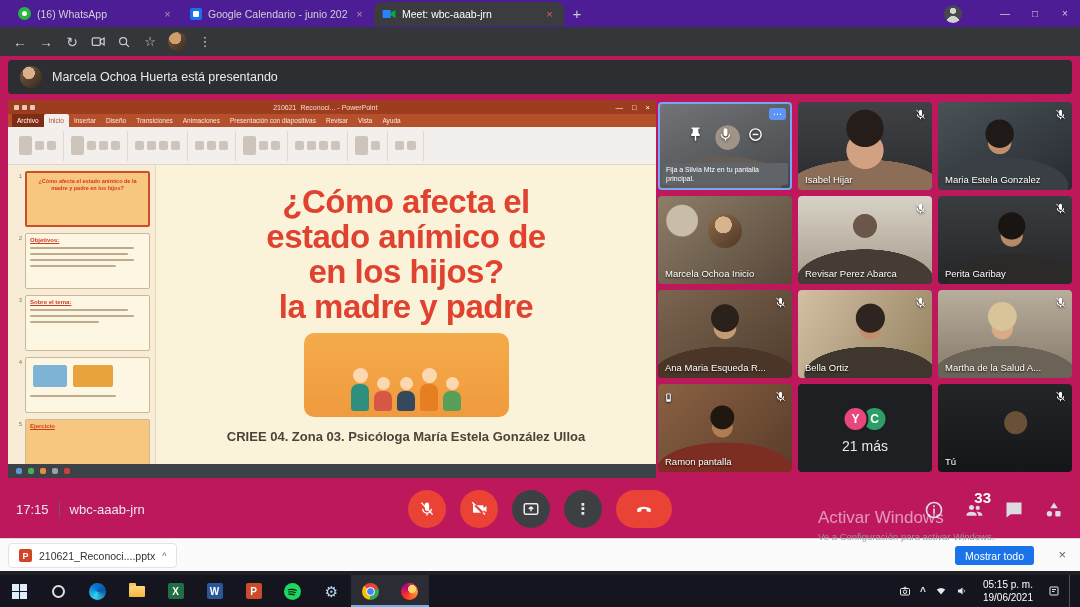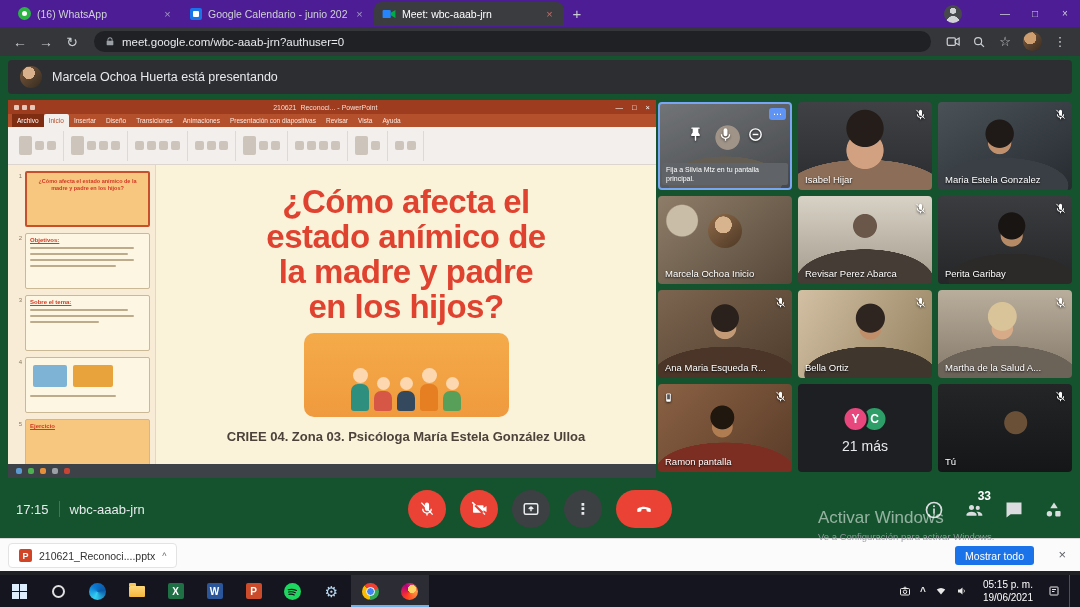--- a/index.html
+++ b/index.html
@@ -26,21 +26,21 @@
 
   
   .toolbar{position:absolute;top:27px;left:0;right:0;height:29px;background:#35363a;display:flex;align-items:center;padding:0 8px;gap:2px}
   .nav-btn{width:24px;height:24px;display:flex;align-items:center;justify-content:center;color:#c9cdd1;font-size:14px}
   .url-pill{flex:1;height:21px;background:#202124;border-radius:11px;display:flex;align-items:center;gap:7px;padding:0 11px;margin:0 8px}
   .url-text{color:#e8eaed;font-size:11.5px;white-space:nowrap}
   .tool-ic{width:24px;height:24px;display:flex;align-items:center;justify-content:center;color:#c9cdd1;font-size:13px}
   .avatar-ic{width:19px;height:19px;border-radius:50%;margin:0 4px;background:radial-gradient(circle at 38% 32%,#cf9e6e 0 35%,rgba(0,0,0,0) 36%),linear-gradient(135deg,#7b5a3e,#3a2c20)}
 
   
-  .meet{position:absolute;top:56px;left:0;width:1080px;height:482px;background:#14532d}
+  .meet{position:absolute;top:56px;left:0;width:1080px;height:482px;background:#be185d}
   .banner{position:absolute;top:4px;left:8px;right:8px;height:34px;background:#2d2e32;border-radius:4px;display:flex;align-items:center;gap:10px;padding:0 12px}
   .banner-av{width:22px;height:22px;border-radius:50%;flex:none;background:radial-gradient(circle at 40% 32%,#d9b08c 0 30%,rgba(0,0,0,0) 31%),linear-gradient(135deg,#7b5a3e,#352a1e)}
   .banner-text{color:#e8eaed;font-size:12.5px}
 
   
   .stage{position:absolute;top:44px;left:8px;width:648px;height:378px;background:#000}
   .ppt-title{height:14px;background:#9e3c1f;display:flex;align-items:center;color:#f5ddd3;font-size:7px;padding:0 6px;gap:6px}
   .qat{display:flex;gap:3px}
   .qat i{width:5px;height:5px;background:#e8c7b8;border-radius:1px;display:block}
   .ppt-title .ttl{flex:1;text-align:center;white-space:nowrap;overflow:hidden}
@@ -121,21 +121,21 @@
   .cb-center{position:absolute;left:50%;top:12px;transform:translateX(-50%);display:flex;align-items:center;gap:14px}
   .mbtn{width:38px;height:38px;border-radius:50%;display:flex;align-items:center;justify-content:center}
   .mbtn.red{background:#ea4335}
   .mbtn.dark{background:#3c4043}
   .mbtn.hang{width:56px;border-radius:19px;background:#ea4335}
   .mbtn svg{width:18px;height:18px}
   .mbtn .dots{color:#e8eaed;font-size:15px;font-weight:bold}
   .cb-right{position:absolute;right:16px;top:22px;display:flex;align-items:center;gap:20px}
   .cr-ic{position:relative;width:20px;height:20px}
   .cr-ic svg{width:20px;height:20px}
-  .badge33{position:absolute;top:-11px;right:-7px;color:#fff;font-size:12px;font-weight:bold}
+  .badge33{position:absolute;top:-11px;right:-7px;color:#fff;font-size:15px;font-weight:bold}
 
   
   .wm1{position:absolute;left:818px;top:508px;font-size:17px;color:rgba(255,255,255,.55);z-index:40}
   .wm2{position:absolute;left:818px;top:531px;font-size:9.5px;color:rgba(150,155,160,.95);z-index:40}
 
   
   .downloadbar{position:absolute;left:0;top:538px;width:1080px;height:33px;background:#fbfbfb;border-top:1px solid #d9d9d9;z-index:30}
   .dl-item{position:absolute;left:8px;top:4px;height:25px;display:flex;align-items:center;gap:7px;padding:0 10px;border:1px solid #e3e3e3;border-radius:4px;background:#fff}
   .dl-ppticon{width:13px;height:13px;border-radius:2px;background:#d14425;color:#fff;font-size:9px;font-weight:bold;display:flex;align-items:center;justify-content:center}
   .dl-name{font-size:10.5px;color:#333}
@@ -196,26 +196,20 @@
       <span class="wbtn">—</span>
       <span class="wbtn">□</span>
       <span class="wbtn">×</span>
     </div>
   </div>
 
   <div class="toolbar">
     <span class="nav-btn">←</span>
     <span class="nav-btn">→</span>
     <span class="nav-btn">↻</span>
-    <div class="url-pill">
-      <svg width="10" height="11" viewBox="0 0 24 24">
-          <path fill="#9aa0a6" d="M6 10V8a6 6 0 0 1 12 0v2h1a1 1 0 0 1 1 1v9a1 1 0 0 1-1 1H5a1 1 0 0 1-1-1v-9a1 1 0 0 1 1-1h1zm2 0h8V8a4 4 0 0 0-8 0v2z"></path>
-        </svg>
-      <span class="url-text">meet.google.com/wbc-aaab-jrn?authuser=0</span>
-    </div>
     <span class="tool-ic">
       <svg width="17" height="15" viewBox="0 0 24 24" fill="none" stroke="#c9cdd1" stroke-width="2">
           <rect x="2" y="6" width="13" height="12" rx="2"></rect>
           <path d="M15 10l6-3.5v11L15 14z"></path>
         </svg>
     </span>
     <span class="tool-ic">
       <svg width="14" height="14" viewBox="0 0 24 24" fill="none" stroke="#c9cdd1" stroke-width="2">
           <circle cx="10.5" cy="10.5" r="6"></circle>
           <path d="M15 15l5.5 5.5"></path>
@@ -339,22 +333,22 @@
           <div class="thumb">
             <span class="tnum">5</span>
             <div class="tbox orange">
                 <div class="t-heading">Ejercicio</div>
               </div>
           </div>
         </div>
         <div class="slide-area">
           <div class="s-title">¿Cómo afecta el</div>
           <div class="s-title">estado anímico de</div>
+          <div class="s-title">en los hijos?</div>
           <div class="s-title">la  madre y padre</div>
-          <div class="s-title">en los hijos?</div>
           <div class="illus">
             <span class="fig tall">
                 <span class="h"></span>
                 <span class="b b1"></span>
               </span>
             <span class="fig">
                 <span class="h"></span>
                 <span class="b b2"></span>
               </span>
             <span class="fig">

